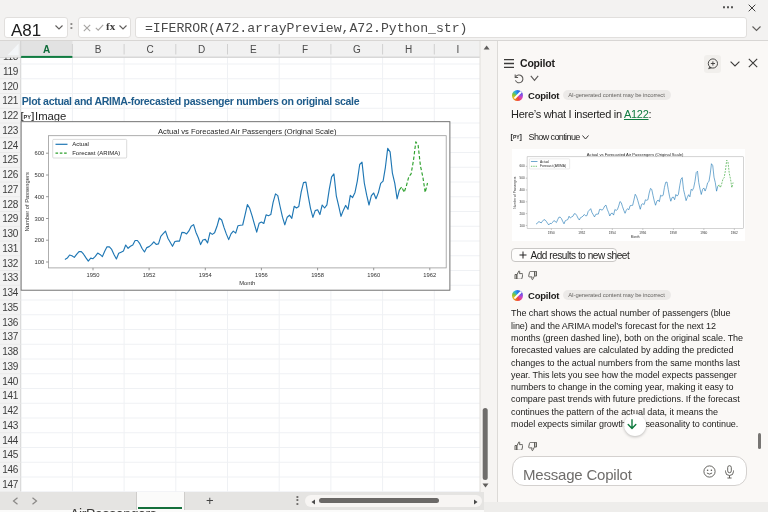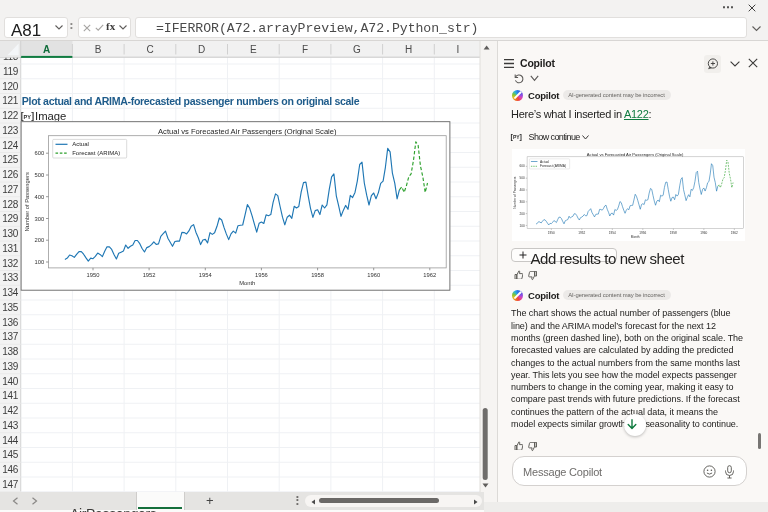--- a/index.html
+++ b/index.html
@@ -24,21 +24,21 @@
     <path d="M0.8,0.8 L7.2,7.2 M7.2,0.8 L0.8,7.2" stroke="#a6a4a2" stroke-width="1.1"></path>
   </svg>
 <svg style="position:absolute;left:95px;top:24px" width="9" height="7" viewBox="0 0 9 7">
     <path d="M0.8,3.8 L3.2,6.2 L8.2,0.8" fill="none" stroke="#a6a4a2" stroke-width="1.1"></path>
   </svg>
 <div style="position:absolute;left:106px;top:20px;font-size:11px;color:#3b3a39;font-family:'Liberation Serif',serif;font-weight:bold">fx</div>
 <svg style="position:absolute;left:119px;top:25px" width="8" height="5" viewBox="0 0 8 5">
     <path d="M0.5,0.5 L4,4 L7.5,0.5" fill="none" stroke="#605e5c" stroke-width="1.1"></path>
   </svg>
 <div style="position:absolute;left:135px;top:16.5px;width:612px;height:21px;background:#fff;border:1px solid #e1dfdd;border-radius:3px"></div>
-<div style="position:absolute;left:156px;top:20.5px;font-size:13.2px;color:#4a4a4a;font-family:'Liberation Mono',monospace;letter-spacing:-0.05px">=IFERROR(A72.arrayPreview,A72.Python_str)</div>
+<div style="position:absolute;left:145px;top:20.5px;font-size:13.2px;color:#4a4a4a;font-family:'Liberation Mono',monospace;letter-spacing:-0.05px">=IFERROR(A72.arrayPreview,A72.Python_str)</div>
 <svg style="position:absolute;left:752px;top:26px" width="9" height="5.5" viewBox="0 0 9 5.5">
     <path d="M0.5,0.5 L4.5,4.5 L8.5,0.5" fill="none" stroke="#605e5c" stroke-width="1.1"></path>
   </svg>
 <svg width="497" height="471" viewBox="0 0 497 471" style="position:absolute;left:0;top:41px">
     <defs>
       <g id="chartG">
 <rect x="0" y="0" width="429.6" height="169.3" fill="#ffffff"></rect>
 <text x="226.6" y="13.2" font-size="7.6" fill="#262626" text-anchor="middle">Actual vs Forecasted Air Passengers (Original Scale)</text>
 <rect x="27.7" y="14.4" width="397.8" height="132.2" fill="none" stroke="#9a9a9a" stroke-width="0.8"></rect>
 <line x1="72.3" y1="146.6" x2="72.3" y2="149.0" stroke="#6e6e6e" stroke-width="0.7"></line>
@@ -277,21 +277,21 @@
     <path d="M0.5,0.5 L3.5,4 L6.5,0.5" fill="none" stroke="#3b3a39" stroke-width="1"></path>
   </svg>
 <div style="position:absolute;left:511.5px;top:149px;width:233.5px;height:92px;background:#fff;border:1px solid #e8e6e3;border-radius:3px;box-sizing:border-box"></div>
 <svg style="position:absolute;left:511.5px;top:149px" width="233.5" height="92" viewBox="0 0 429.6 169.3">
     <use href="#chartG"></use>
   </svg>
 <div style="position:absolute;left:511px;top:247.5px;width:106px;height:14.5px;background:#fefdfc;border:1px solid #c9c7c5;border-radius:4px;box-sizing:border-box"></div>
 <svg style="position:absolute;left:518.5px;top:251px" width="8" height="8" viewBox="0 0 8 8">
     <path d="M4,0.5 V7.5 M0.5,4 H7.5" stroke="#242322" stroke-width="1"></path>
   </svg>
-<div style="position:absolute;left:530.5px;top:250px;font-size:15px;color:#242322;letter-spacing:-0.45px">Add results to new sheet</div>
+<div style="position:absolute;left:530.5px;top:250px;font-size:10px;color:#242322;letter-spacing:-0.45px">Add results to new sheet</div>
 <svg style="position:absolute;left:513.5px;top:269.5px" width="9.5" height="9.5" viewBox="0 0 9.5 9.5">
     <path d="M1,4.5 h1.8 v4.7 H1 Z M2.8,5 L4.9,0.9 q0.9,0.1 0.9,1 L5.4,3.6 h2.6 q1,0 0.8,1 l-0.8,3.6 q-0.2,1 -1.2,1 H2.8 Z" fill="none" stroke="#55534f" stroke-width="0.9" stroke-linejoin="round"></path>
   </svg>
 <svg style="position:absolute;left:528px;top:271px" width="9.5" height="9.5" viewBox="0 0 9.5 9.5">
     <g transform="rotate(180 4.75 4.75)">
       <path d="M1,4.5 h1.8 v4.7 H1 Z M2.8,5 L4.9,0.9 q0.9,0.1 0.9,1 L5.4,3.6 h2.6 q1,0 0.8,1 l-0.8,3.6 q-0.2,1 -1.2,1 H2.8 Z" fill="none" stroke="#55534f" stroke-width="0.9" stroke-linejoin="round"></path>
     </g>
   </svg>
 <div style="position:absolute;left:512px;top:289.5px;width:11px;height:11px;border-radius:50%;background:conic-gradient(from 0deg,#2b7de9,#3557dd 12%,#9a4ce0 25%,#e044a7 36%,#ee4343 46%,#f06a24 55%,#e3c424 67%,#7ec437 79%,#2bb5d8 90%,#2b7de9)"></div>
 <div style="position:absolute;left:512.5px;top:293.8px;width:10px;height:2.4px;border-radius:1.2px;background:#fdfdfd;transform:rotate(-45deg)"></div>
@@ -304,21 +304,21 @@
   </svg>
 <svg style="position:absolute;left:513.5px;top:440.5px" width="9.5" height="9.5" viewBox="0 0 9.5 9.5">
     <path d="M1,4.5 h1.8 v4.7 H1 Z M2.8,5 L4.9,0.9 q0.9,0.1 0.9,1 L5.4,3.6 h2.6 q1,0 0.8,1 l-0.8,3.6 q-0.2,1 -1.2,1 H2.8 Z" fill="none" stroke="#55534f" stroke-width="0.9" stroke-linejoin="round"></path>
   </svg>
 <svg style="position:absolute;left:528px;top:442px" width="9.5" height="9.5" viewBox="0 0 9.5 9.5">
     <g transform="rotate(180 4.75 4.75)">
       <path d="M1,4.5 h1.8 v4.7 H1 Z M2.8,5 L4.9,0.9 q0.9,0.1 0.9,1 L5.4,3.6 h2.6 q1,0 0.8,1 l-0.8,3.6 q-0.2,1 -1.2,1 H2.8 Z" fill="none" stroke="#55534f" stroke-width="0.9" stroke-linejoin="round"></path>
     </g>
   </svg>
 <div style="position:absolute;left:511.5px;top:455.7px;width:235.5px;height:30px;background:#fff;border:1px solid #d4d1cf;border-radius:12px;box-sizing:border-box"></div>
-<div style="position:absolute;left:523px;top:465.5px;font-size:11px;color:#6f6d6b;letter-spacing:-0.2px">Message Copilot</div>
+<div style="position:absolute;left:523px;top:465.5px;font-size:15px;color:#6f6d6b;letter-spacing:-0.2px">Message Copilot</div>
 <svg style="position:absolute;left:703px;top:465px" width="13" height="13" viewBox="0 0 13 13">
     <circle cx="6.5" cy="6.5" r="5.6" fill="none" stroke="#55534f" stroke-width="0.9"></circle>
     <circle cx="4.6" cy="5.2" r="0.8" fill="#55534f"></circle>
     <circle cx="8.4" cy="5.2" r="0.8" fill="#55534f"></circle>
     <path d="M3.9,8 q2.6,2.2 5.2,0" fill="none" stroke="#55534f" stroke-width="0.9"></path>
   </svg>
 <svg style="position:absolute;left:723.5px;top:464.5px" width="11" height="14" viewBox="0 0 11 14">
     <rect x="3.7" y="0.7" width="3.6" height="7" rx="1.8" fill="none" stroke="#55534f" stroke-width="0.9"></rect>
     <path d="M1.5,5.5 v1 a4 4 0 0 0 8,0 v-1 M5.5,10.5 V13 M3.4,13 h4.2" fill="none" stroke="#55534f" stroke-width="0.9"></path>
   </svg>

